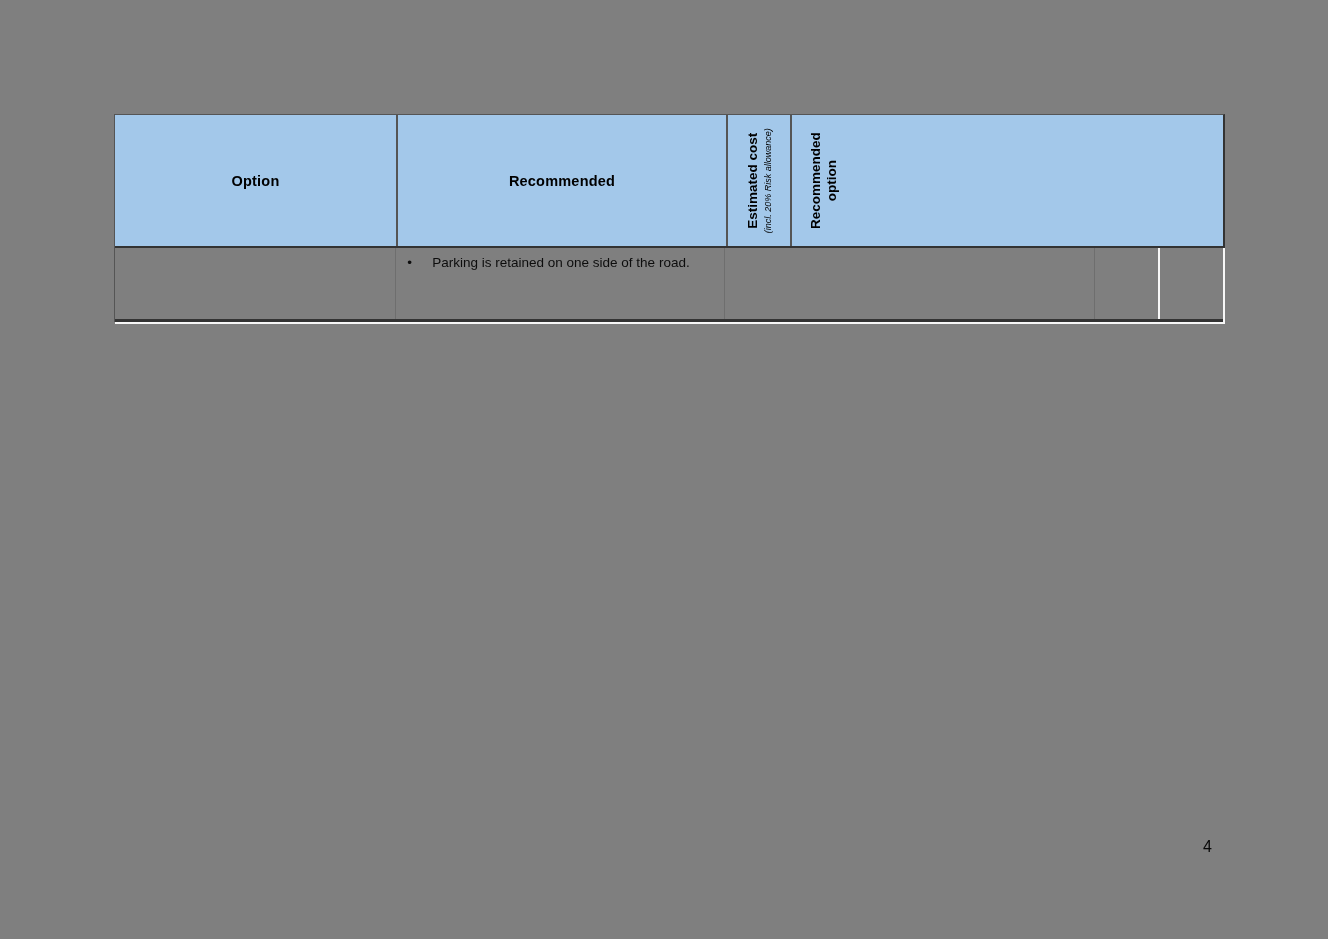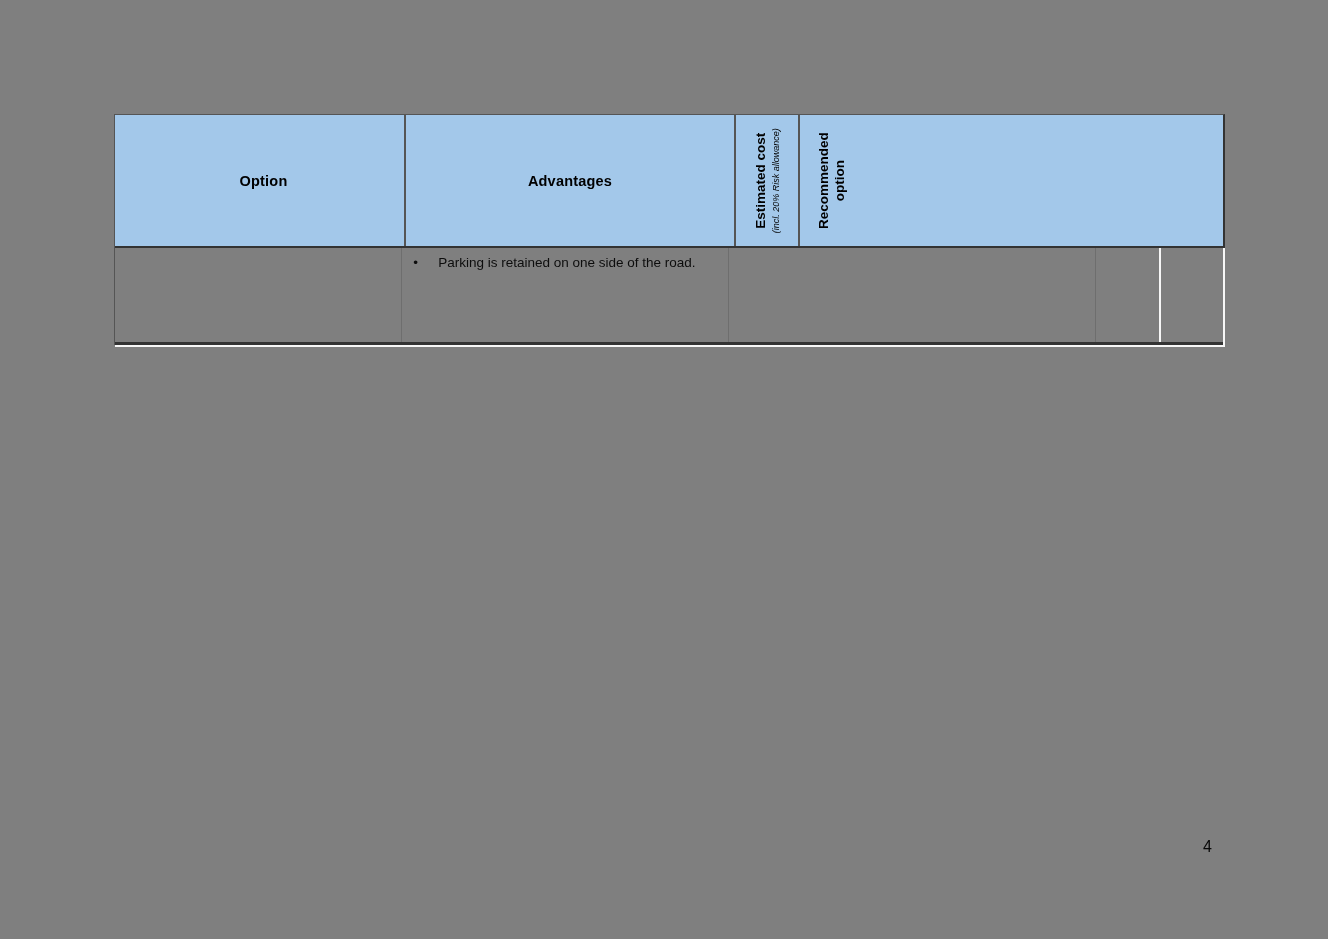--- a/index.html
+++ b/index.html
@@ -33,32 +33,32 @@
     border-left: 1px solid var(--border-mid);
     border-right: 2px solid var(--border-dark);
   }
   .row { display: flex; width: 100%; }
   .header-row {
     height: 133px;
     background: var(--header-bg);
     border-bottom: 2px solid var(--border-dark);
   }
   .body-row {
-    height: 97px;
+    height: 74px;
     border-bottom: 3px solid var(--border-dark);
     box-shadow: 0 2px 0 var(--white-line), 2px 0 0 var(--white-line), 2px 2px 0 var(--white-line);
   }
   .cell {
     position: relative;
     height: 100%;
     display: flex;
     align-items: center;
     justify-content: center;
   }
-  .col0 { width: 281px; margin-left: 8px; }
+  .col0 { width: 281px; }
   .col1 { width: 330px; }
   .col2 { width: 371px; }
   .col3 { width: 64px; }
   .col4 { width: 65px; }
 
   .header-row .cell + .cell { border-left: 2px solid var(--border-mid); }
   .body-row .cell + .cell { border-left: 1px solid var(--border-faint); }
   .body-row .cell.white-divider { border-left: 2px solid var(--white-line); }
 
   .header-label {
@@ -131,21 +131,21 @@
 
 <div class="canvas">
 
   <div class="doc-table">
 
     <div class="row header-row">
       <div class="cell col0">
         <span class="header-label">Option</span>
       </div>
       <div class="cell col1">
-        <span class="header-label">Advantages</span>
+        <span class="header-label">Recommended</span>
       </div>
       <div class="cell col3">
         <div class="rot rot-est">
           <div class="vlabel">Estimated cost</div>
           <div class="vsub">(incl. 20% Risk allowance)</div>
         </div>
       </div>
       <div class="cell col4">
         <div class="rot rot-rec">
           <div class="vlabel vlabel-wrap">Recommended option</div>

